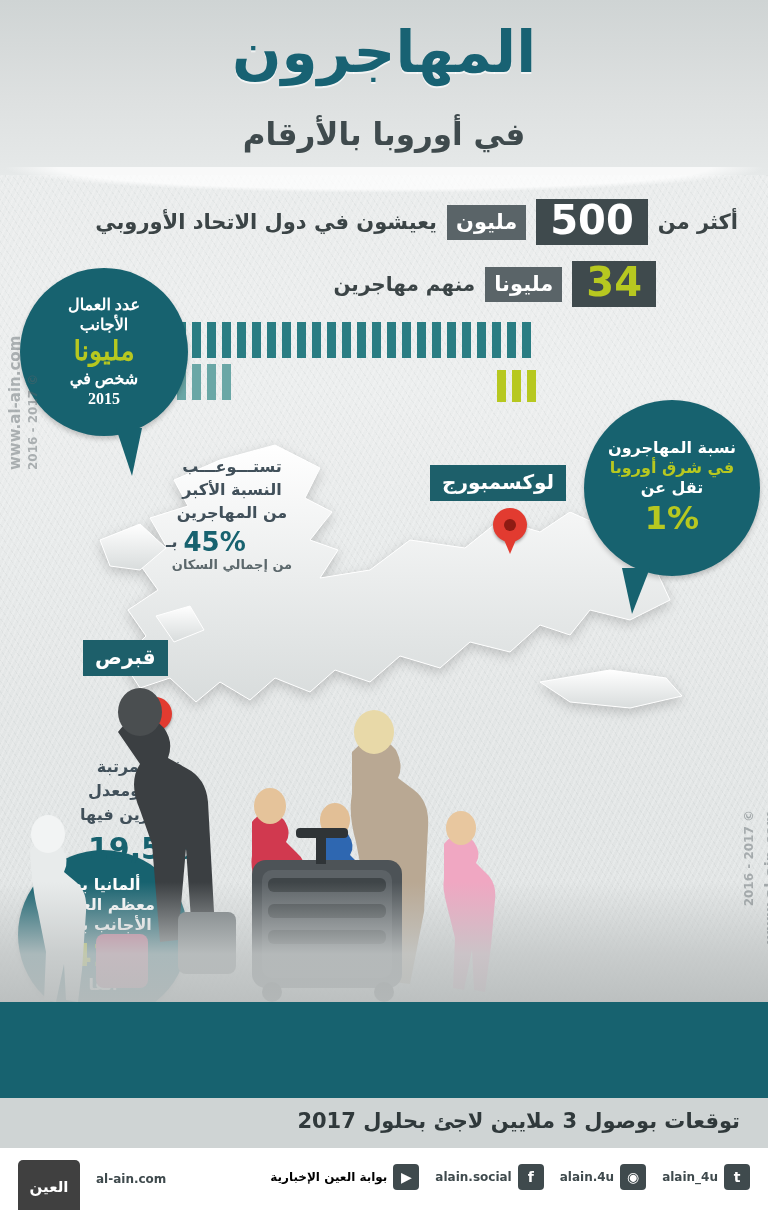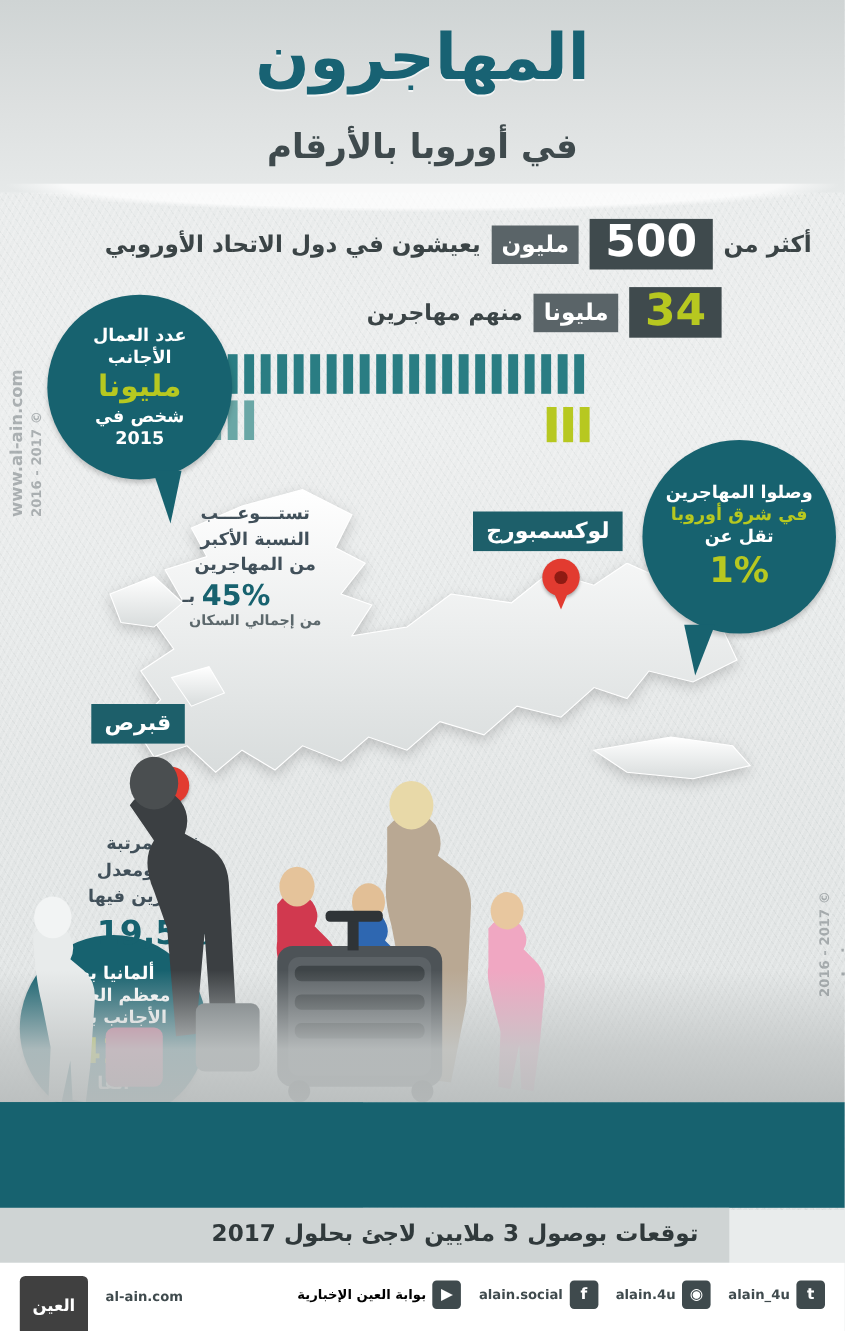--- a/index.html
+++ b/index.html
@@ -87,21 +87,21 @@
   
   .callout{position:absolute;color:#fff;}
   .bubble{
     background:#17626f;border-radius:50%;
     display:flex;align-items:center;justify-content:center;text-align:center;
     box-shadow:0 3px 5px rgba(0,0,0,.2);
   }
   .bubble .inner{padding:6px 10px;line-height:1.25;}
   .tail{position:absolute;width:0;height:0;}
 
-  .c1{left:43px;top:268px;}
+  .c1{left:20px;top:268px;font-family:Liberation Serif, serif;}
   .c1 .bubble{width:168px;height:168px;}
   .c2{right:8px;top:400px;}
   .c2 .bubble{width:176px;height:176px;}
   .c3{left:18px;bottom:190px;}
   .c3 .bubble{width:170px;height:170px;}
 
   .ctext{font-size:16px;font-weight:bold;}
   .cbig{font-size:27px;font-weight:bold;color:#b7c820;display:block;}
   .cbig2{font-size:32px;font-weight:bold;color:#b7c820;display:block;}
   .cyellow{color:#b7c820;}
@@ -134,21 +134,21 @@
   
   .band{
     position:absolute;left:0;bottom:112px;width:768px;height:96px;
     background:#17626f;color:#fff;
   }
   .band .bt{position:absolute;right:28px;top:14px;text-align:right;font-size:21px;font-weight:bold;line-height:1.5;}
   .band-grad{position:absolute;left:0;top:0;width:330px;height:96px;
     background:linear-gradient(90deg, rgba(23,98,111,1) 0%, rgba(23,98,111,.85) 60%, rgba(23,98,111,.6) 100%);}
 
   .band2{
-    position:absolute;left:0;bottom:62px;width:663px;height:50px;
+    position:absolute;left:0;bottom:62px;width:768px;height:50px;
     background:#cfd4d4;color:#30393b;
   }
   .band2 .bt{position:absolute;right:28px;top:11px;font-size:21px;font-weight:bold;}
 
   
   .footer{position:absolute;left:0;bottom:0;width:768px;height:62px;background:#fff;}
   .social{position:absolute;right:18px;top:16px;display:flex;flex-direction:row;align-items:center;gap:16px;}
   .sitem{display:flex;flex-direction:row;align-items:center;gap:6px;}
   .sicon{width:26px;height:26px;border-radius:4px;background:#3f4a4d;color:#fff;
     display:flex;align-items:center;justify-content:center;font-size:14px;font-weight:bold;}
@@ -269,21 +269,21 @@
         <div class="ctext">شخص في</div>
         <div class="ctext">2015</div>
       </div>
     </div>
     <div class="tail" style="left:96px;top:160px;border-left:16px solid transparent;border-right:10px solid transparent;border-top:48px solid #17626f;"></div>
   </div>
 
   <div class="callout c2">
     <div class="bubble">
       <div class="inner">
-        <div class="ctext">وصلوا المهاجرين</div>
+        <div class="ctext">نسبة المهاجرون</div>
         <div class="ctext cyellow">في شرق أوروبا</div>
         <div class="ctext">تقل عن</div>
         <div class="cbig2">1%</div>
       </div>
     </div>
     <div class="tail" style="left:38px;top:168px;border-left:10px solid transparent;border-right:18px solid transparent;border-top:46px solid #17626f;"></div>
   </div>
 
   <div class="callout c3">
     <div class="bubble">

